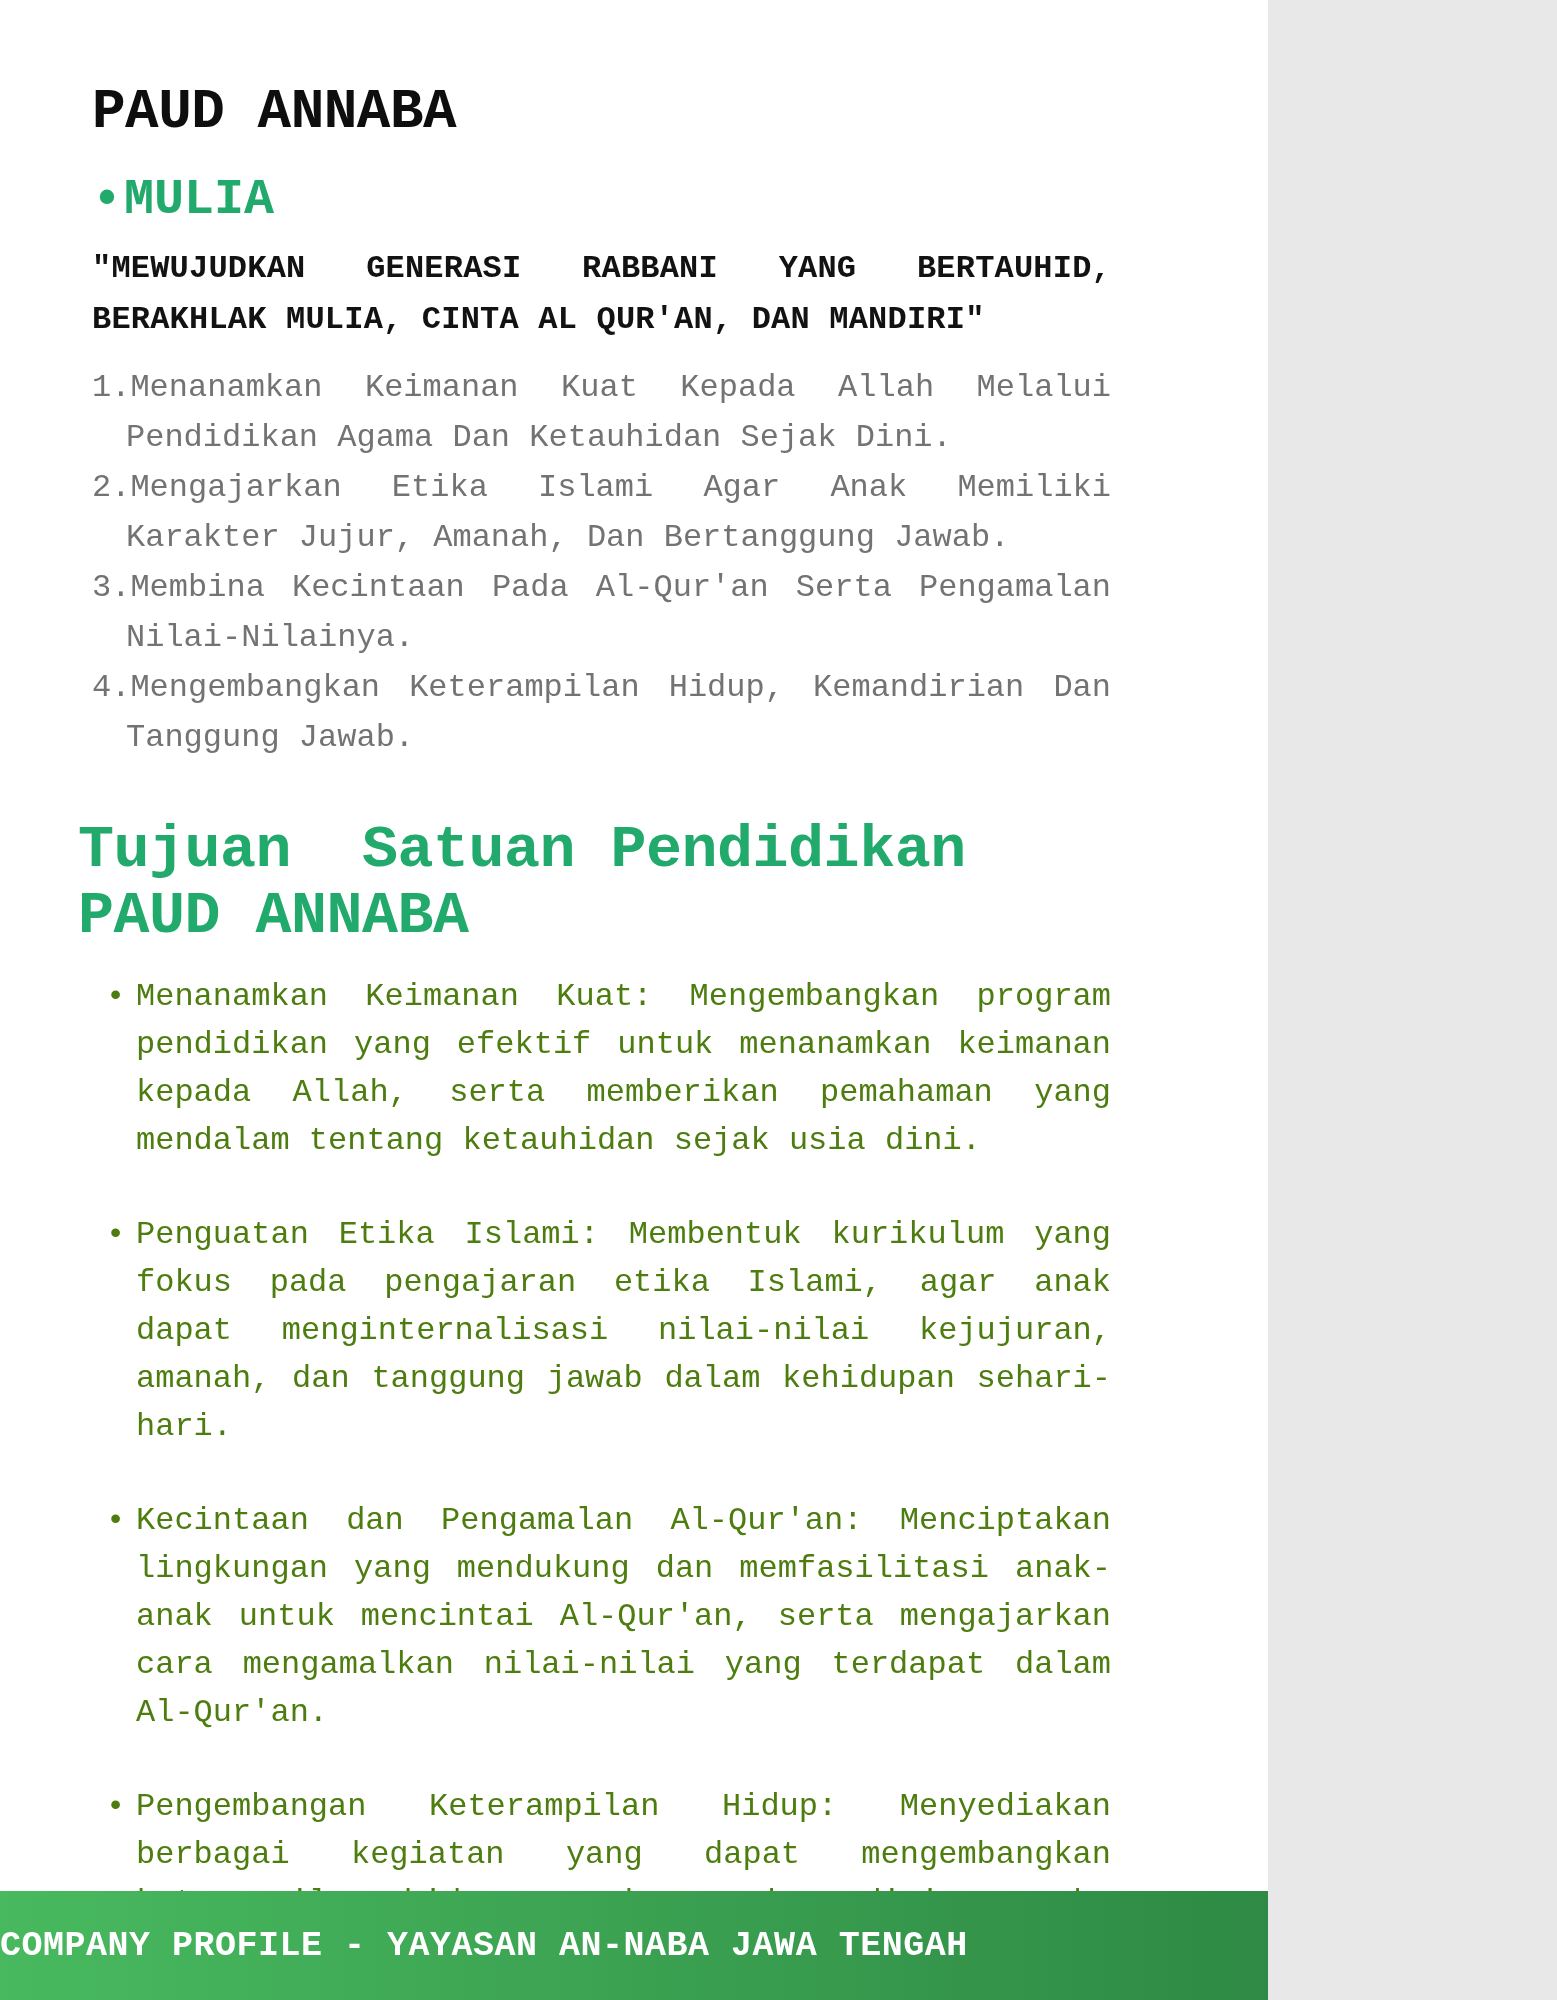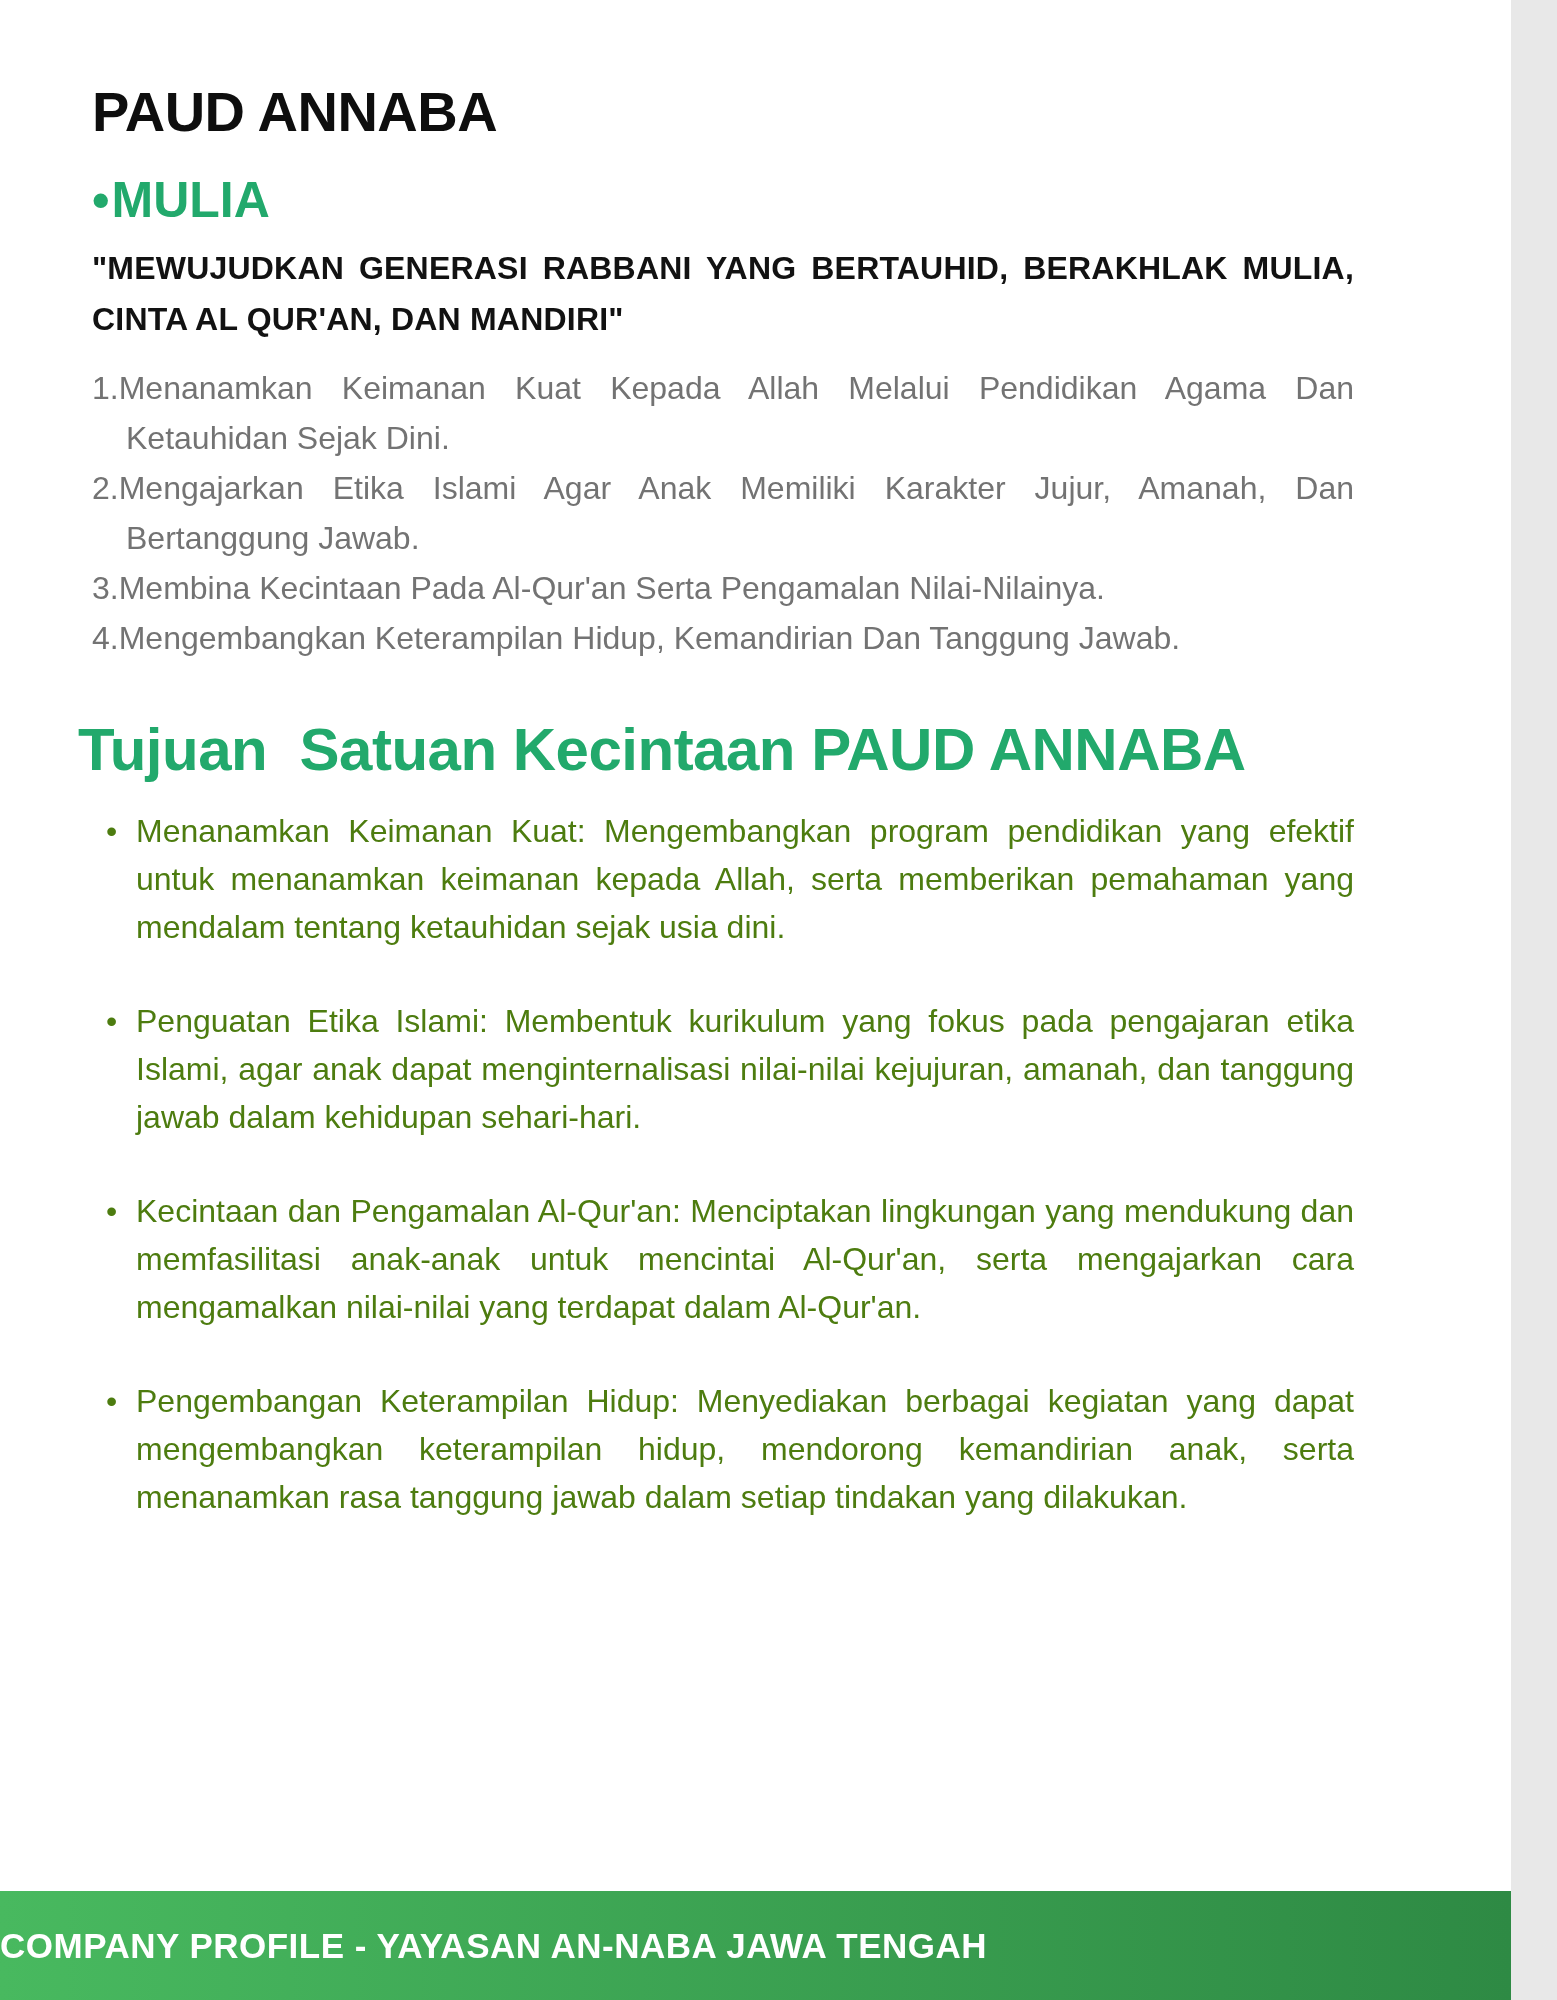--- a/index.html
+++ b/index.html
@@ -4,24 +4,24 @@
 <style>
   :root{
     --green:#22a96c;
     --footer-l:#48b95f;
     --footer-r:#2e8a44;
     --ink:#151515;
   }
   html,body{margin:0;padding:0;background:#e8e8e8;}
   .page{
     position:relative;
-    width:1511px;height:2000px;
+    width:1268px;height:2000px;
     background:#ffffff;
     overflow:hidden;
-    font-family:Liberation Sans, sans-serif;
+    font-family:Liberation Mono, monospace;
     color:var(--ink);
   }
   .content{
     position:absolute;
     top:80px;left:92px;right:157px;
   }
   .page-title{
     margin:0;
     font-size:56px;
     font-weight:800;
@@ -121,21 +121,21 @@
     <section>
       <ol class="misi-list">
         <li class="misi-item"><span>1.</span><span>Menanamkan Keimanan Kuat Kepada Allah Melalui Pendidikan Agama Dan Ketauhidan Sejak Dini.</span></li>
         <li class="misi-item"><span>2.</span><span>Mengajarkan Etika Islami Agar Anak Memiliki Karakter Jujur, Amanah, Dan Bertanggung Jawab.</span></li>
         <li class="misi-item"><span>3.</span><span>Membina Kecintaan Pada Al-Qur'an Serta Pengamalan Nilai-Nilainya.</span></li>
         <li class="misi-item"><span>4.</span><span>Mengembangkan Keterampilan Hidup, Kemandirian Dan Tanggung Jawab.</span></li>
       </ol>
     </section>
 
     <section>
-      <h2 class="tujuan-heading">Tujuan  Satuan Kecintaan PAUD ANNABA</h2>
+      <h2 class="tujuan-heading">Tujuan  Satuan Pendidikan PAUD ANNABA</h2>
       <ul class="tujuan-list">
         <li class="tujuan-item"><span class="tb">•</span><span>Menanamkan Keimanan Kuat: Mengembangkan program pendidikan yang efektif untuk menanamkan keimanan kepada Allah, serta memberikan pemahaman yang mendalam tentang ketauhidan sejak usia dini.</span></li>
         <li class="tujuan-item"><span class="tb">•</span><span>Penguatan Etika Islami: Membentuk kurikulum yang fokus pada pengajaran etika Islami, agar anak dapat menginternalisasi nilai-nilai kejujuran, amanah, dan tanggung jawab dalam kehidupan sehari-hari.</span></li>
         <li class="tujuan-item"><span class="tb">•</span><span>Kecintaan dan Pengamalan Al-Qur'an: Menciptakan lingkungan yang mendukung dan memfasilitasi anak-anak untuk mencintai Al-Qur'an, serta mengajarkan cara mengamalkan nilai-nilai yang terdapat dalam Al-Qur'an.</span></li>
         <li class="tujuan-item"><span class="tb">•</span><span>Pengembangan Keterampilan Hidup: Menyediakan berbagai kegiatan yang dapat mengembangkan keterampilan hidup, mendorong kemandirian anak, serta menanamkan rasa tanggung jawab dalam setiap tindakan yang dilakukan.</span></li>
       </ul>
     </section>
 
   </main>
 

